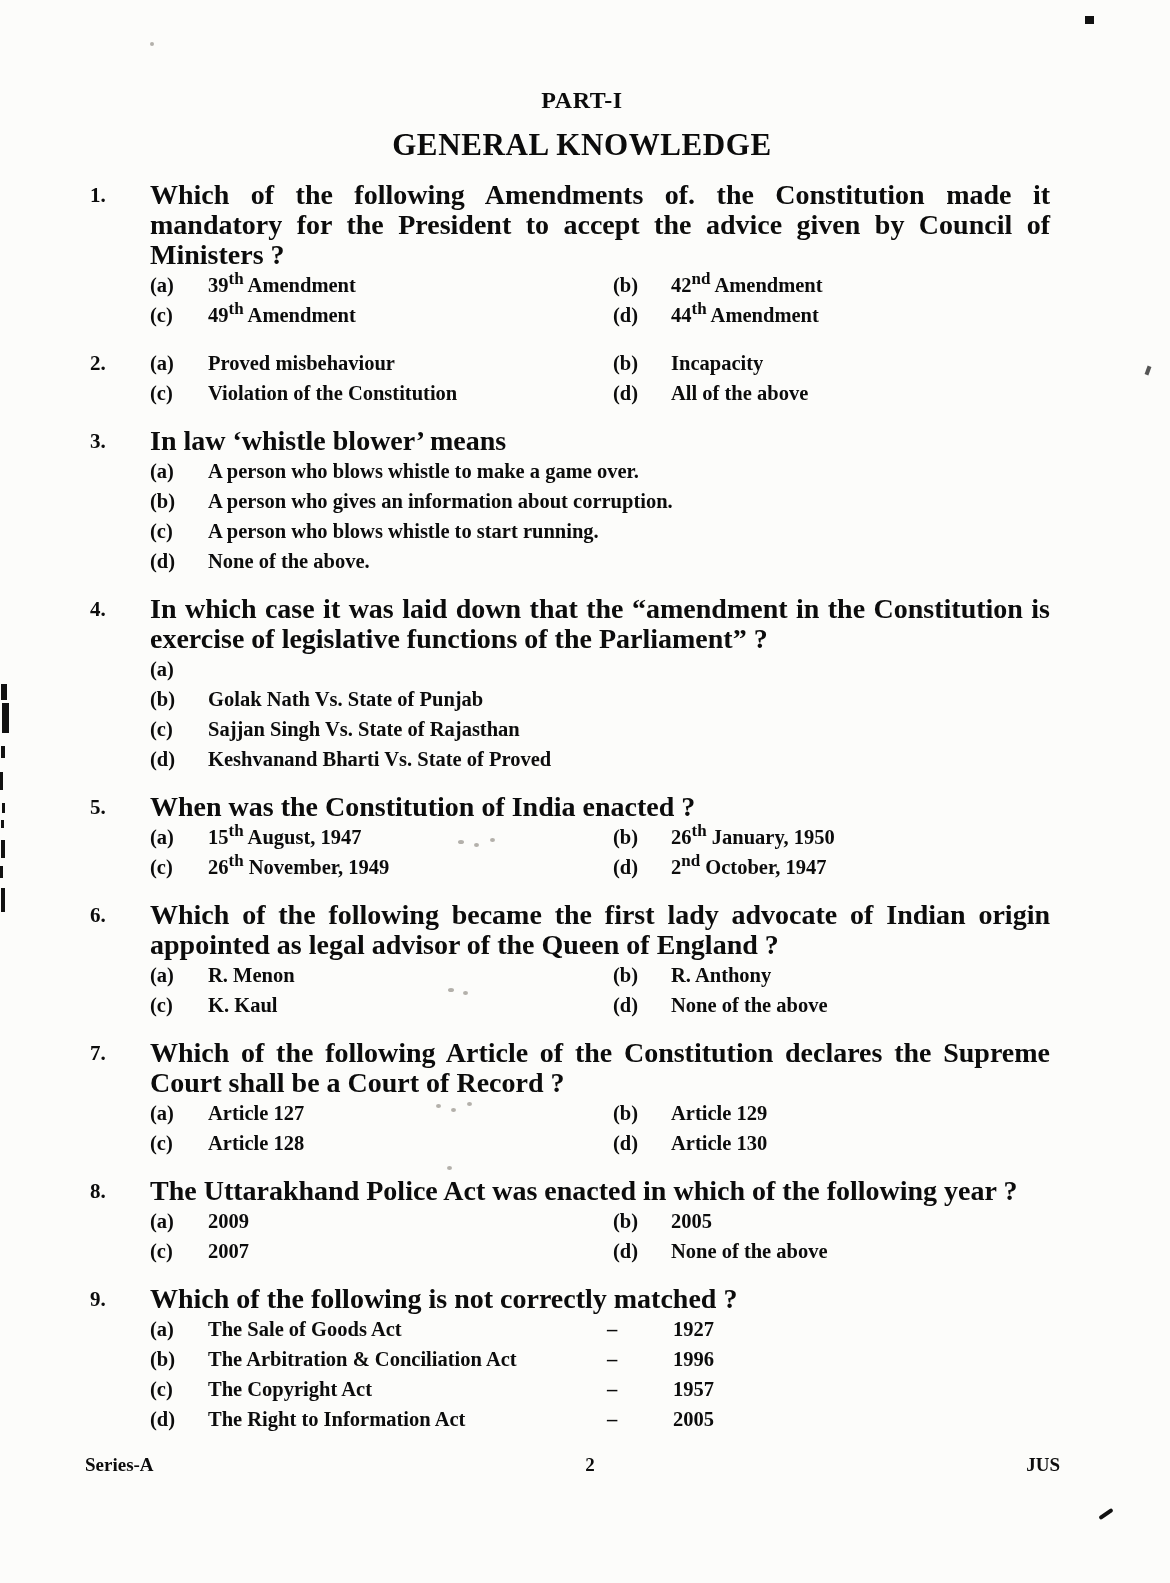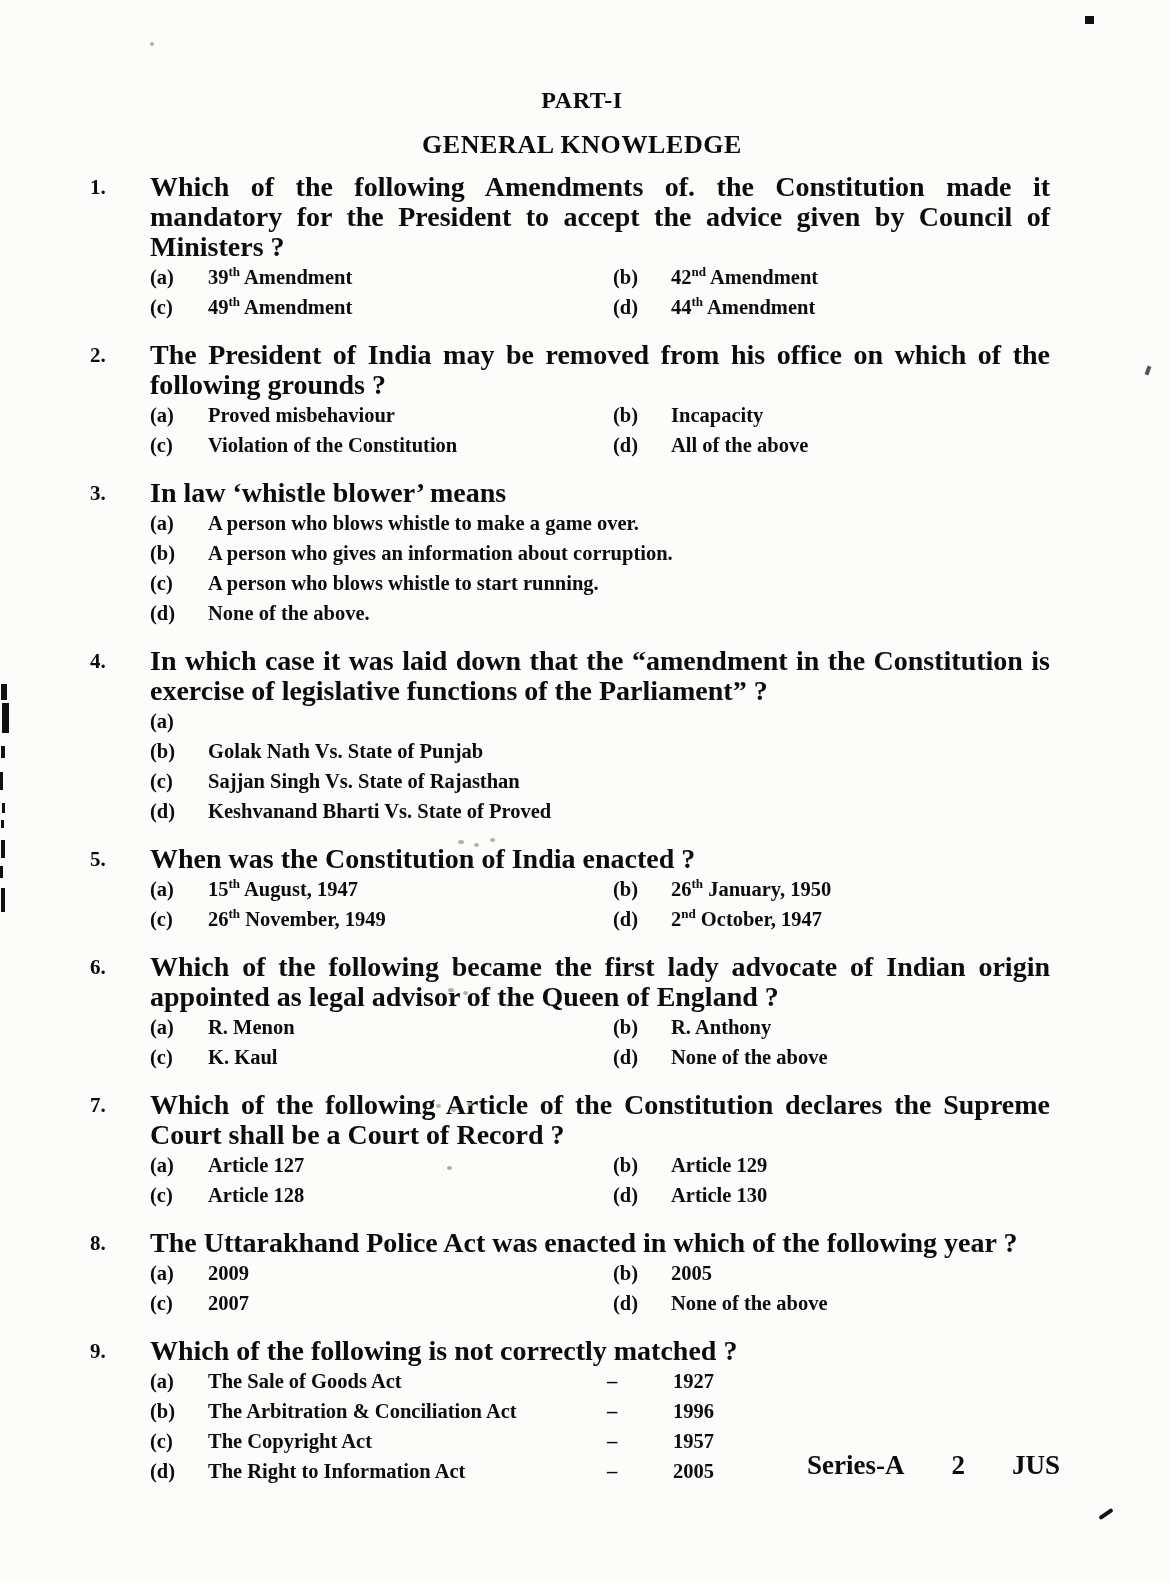--- a/index.html
+++ b/index.html
@@ -7,34 +7,34 @@
   .page {
     width:1170px; height:1583px;
     background:#fcfcfa;
     position:relative; overflow:hidden;
     padding:86px 120px 1px 90px;
     font-family:"Liberation Serif", serif;
     font-weight:700;
     color:#0c0c0c;
   }
   .title   { text-align:center; font-size:24px; line-height:28px; margin:0 0 16px; letter-spacing:.6px; transform:translateX(12px); }
-  .subtitle{ text-align:center; font-size:26px; line-height:30px; margin:0 0 12px; letter-spacing:.6px; transform:translateX(12px); }
+  .subtitle{ text-align:center; font-size:31px; line-height:30px; margin:0 0 20px; letter-spacing:.6px; transform:translateX(12px); }
   .q { display:grid; grid-template-columns:60px 1fr; margin-bottom:18px; }
   .qnum  { font-size:21px; line-height:30px; }
   .qtext { margin:0; font-size:28px; line-height:30px; text-align:justify; }
   .opts  { margin:0; }
   .opt   { display:flex; font-size:20.5px; line-height:30px; }
   .opt .letter { width:58px; flex:none; }
   .opts.twocol { display:grid; grid-template-columns:463px 1fr; }
   .opt.match   { display:grid; grid-template-columns:58px 399px 66px auto; }
-  sup { font-size:13px; line-height:0; }
+  sup { font-size:17px; line-height:0; }
   .footer {
     position:absolute; left:85px; width:975px; top:1452px;
-    display:flex; justify-content:flex-end;
-    font-size:27px; line-height:26px;gap:47px;
+    display:flex; justify-content:space-between;
+    font-size:19px; line-height:26px;gap:47px;
   }
   .artifact { position:absolute; background:#111; }
   .noise    { position:absolute; background:#b3b0aa; border-radius:50%; }
 </style>
 </head>
 <body>
 
 <div class="page">
 
   <h1 class="title">PART-I</h1>
@@ -61,21 +61,20 @@
             <span class="letter">(d)</span>
             <span class="otext"><span>44</span><sup>th</sup><span> Amendment</span></span>
           </div>
       </div>
     </div>
   </div>
 
   <div class="q">
     <div class="qnum">2.</div>
     <div>
-      <p class="qtext">The President of India may be removed from his office on which of the following grounds ?</p>
       <div class="opts twocol">
         <div class="opt">
             <span class="letter">(a)</span>
             <span class="otext">Proved misbehaviour</span>
           </div>
         <div class="opt">
             <span class="letter">(b)</span>
             <span class="otext">Incapacity</span>
           </div>
         <div class="opt">

